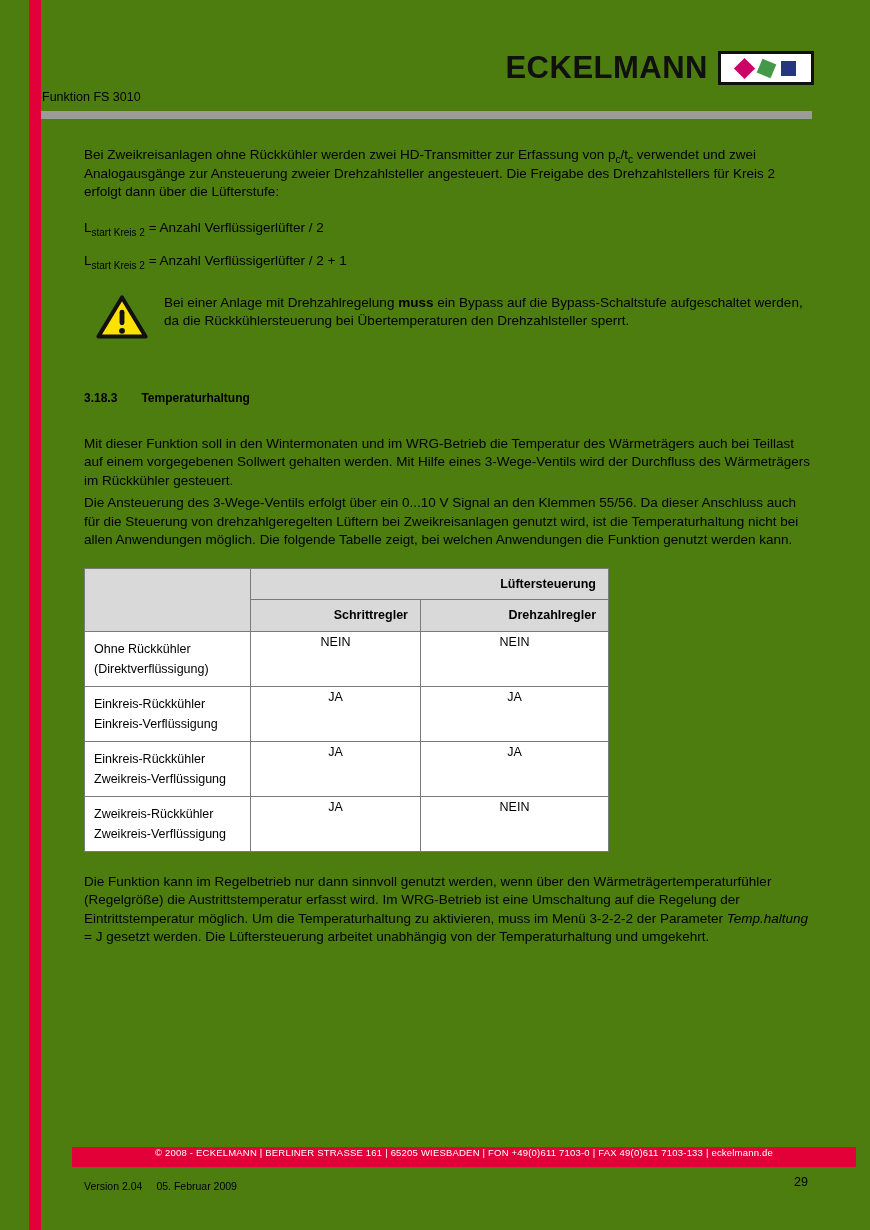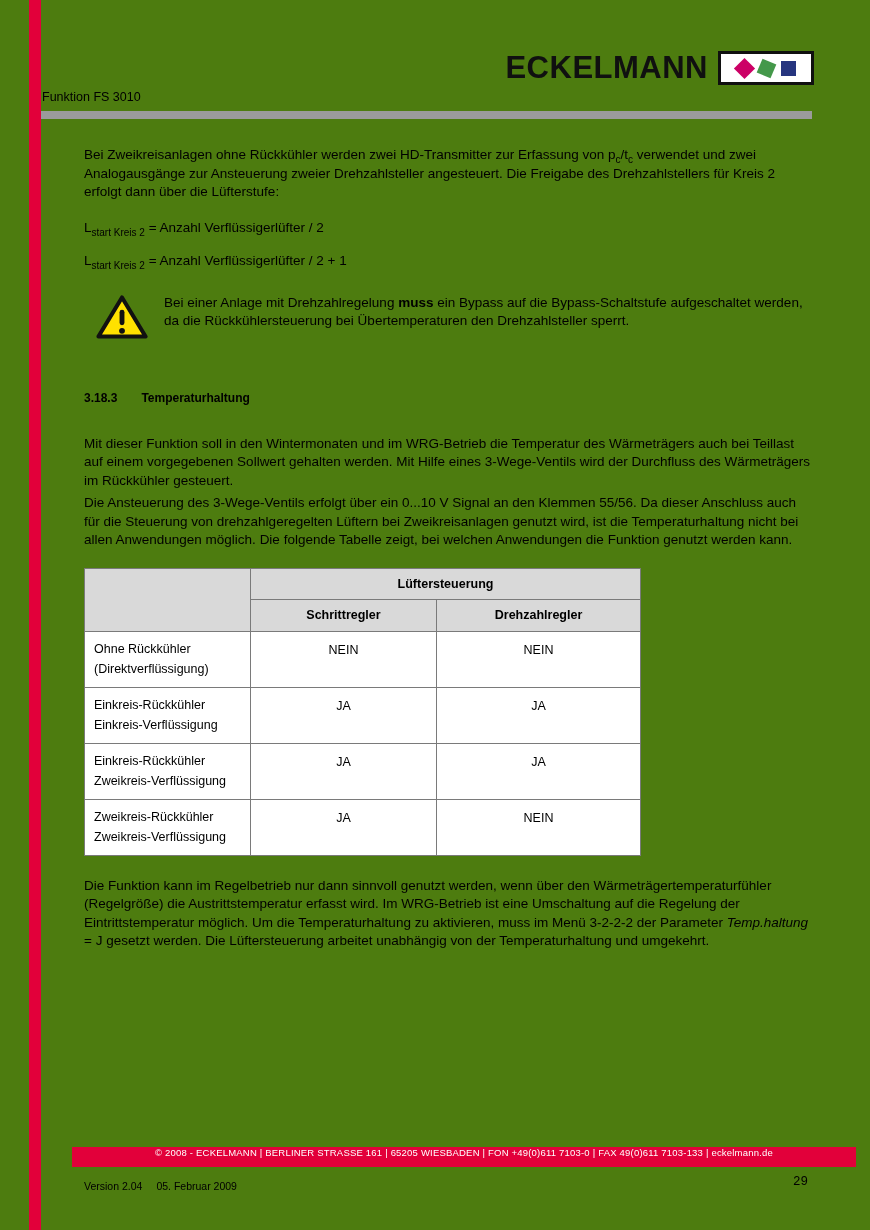--- a/index.html
+++ b/index.html
@@ -36,33 +36,33 @@
 
   .section-heading{margin:48px 0 0 0;font-size:12px;font-weight:700;line-height:20px;}
   .sec-num{margin-right:24px;}
 
   .mt-p3{margin-top:27px;}
   .mt-p4{margin-top:4px;}
   .mt-p5{margin-top:21px;}
 
   .apptable{border-collapse:collapse;margin-top:18px;table-layout:fixed;}
   .apptable td,.apptable th{border:1px solid #7a7a7a;font-size:12.5px;}
-  .apptable th{background:#d9d9d9;font-weight:700;padding:6px 20px;text-align:center;}
+  .apptable th{background:#d9d9d9;font-weight:700;padding:6px 12px;text-align:right;}
   .apptable td.corner{background:#d9d9d9;width:163px;}
   .apptable .c2{width:145px;}
   .apptable .c3{width:163px;}
   .apptable td.rowlabel{padding:7px 9px;vertical-align:top;background:#fff;}
   .apptable td.rowlabel div{line-height:20px;}
-  .apptable td.val{text-align:center;vertical-align:top;padding-top:9px;background:#fff;height:45px;}
+  .apptable td.val{text-align:center;vertical-align:top;background:#fff;height:45px;}
 
   .footer-bar{position:absolute;left:72px;top:1147px;width:784px;height:20px;background:#e2003a;
     color:#fff;font-size:9.5px;display:flex;align-items:flex-start;justify-content:center;letter-spacing:.2px;}
   .version-line{position:absolute;left:84px;top:1180px;font-size:10.5px;}
   .version-line .vdate{margin-left:14px;}
-  .page-number{position:absolute;right:62px;top:1175px;font-size:12.5px;font-family:Liberation Mono, monospace;}
+  .page-number{position:absolute;right:62px;top:1175px;font-size:12.5px;}
 </style>
 </head>
 <body>
 
 <div class="page">
   <div class="stripe"></div>
 
   <div class="logo">
     <span class="logo-text">ECKELMANN</span>
     <span class="logo-mark">

